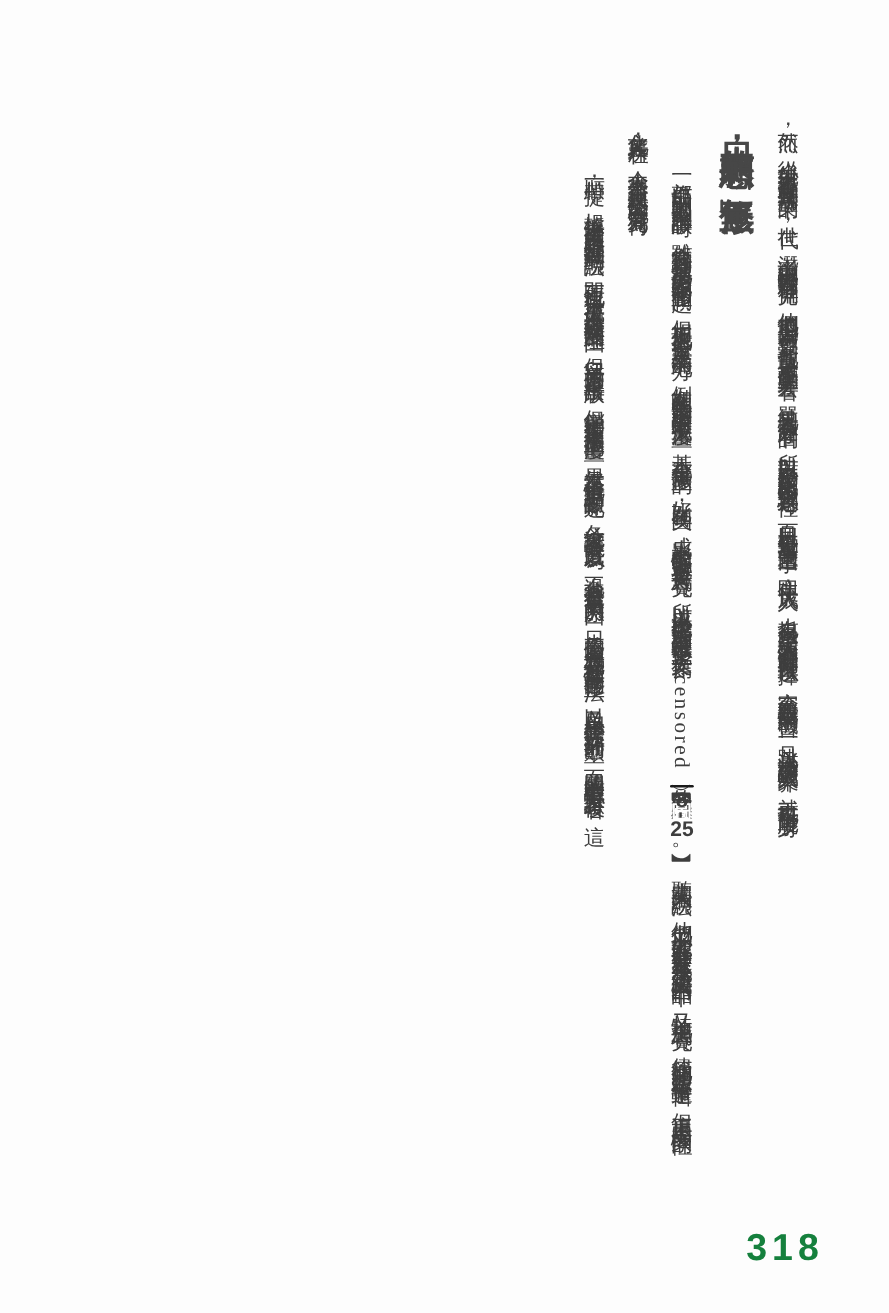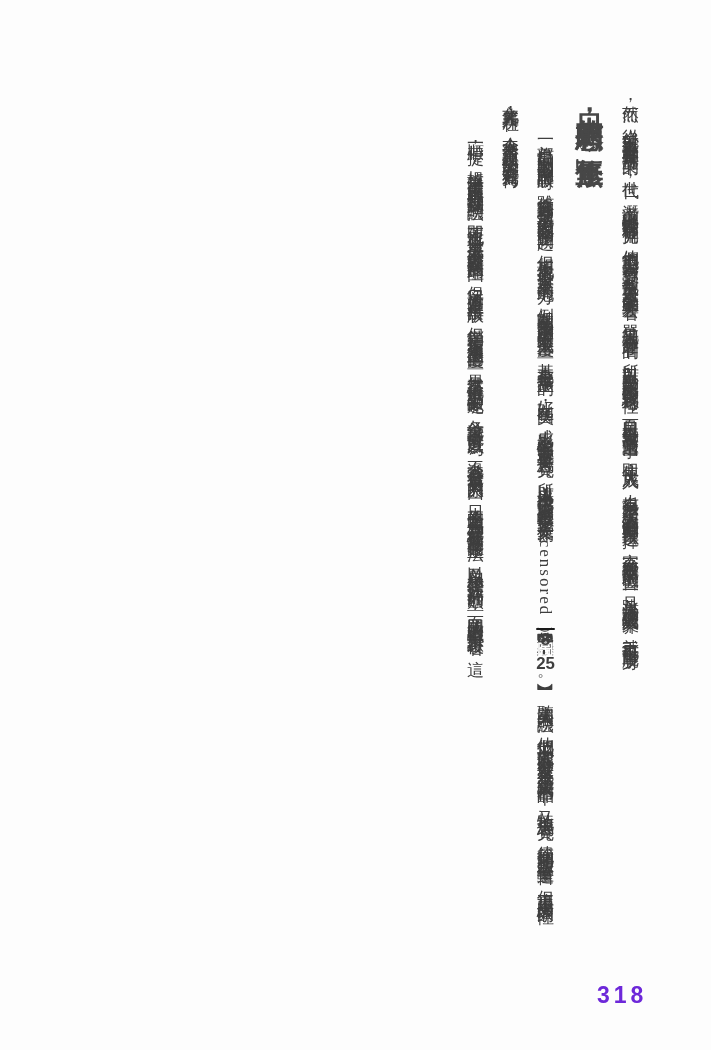--- a/index.html
+++ b/index.html
@@ -51,23 +51,23 @@
     border-radius: 2px;
     padding: 1px 0;
   }
   .tcy { text-combine-upright: all; }
   .page-number {
     position: absolute;
     left: 597px;
     top: 982px;
     font-family: "Liberation Sans", "DejaVu Sans", sans-serif;
     font-weight: 700;
-    font-size: 23px;
+    font-size: 30px;
     letter-spacing: 4px;
-    color: #6d28d9;
+    color: #15803d;
   }
 </style>
 </head>
 <body>
 
 <div class="scan-page">
 
   <div class="text-block">
 
     <p class="para"><span>然而，從小就對日本漫畫和動畫耳濡目染的</span><span class="upright">Y</span><span>世代，潛意識中則比較沒有那種偏見。他們也不是因為『寶可夢』和『七龍珠』是日本產的動畫才去看，單純是因為有趣才看的，所以對日本動漫的風格比較不會感到奇怪。而且日本動漫沒有畢業這回事。即使長大成人，也有很多專門給大人看的漫畫和動畫可以選擇。完全不給觀眾畢業的機會。一旦跳入滿是誘惑的成人業界，就再也不可能脫身了。</span></p>

